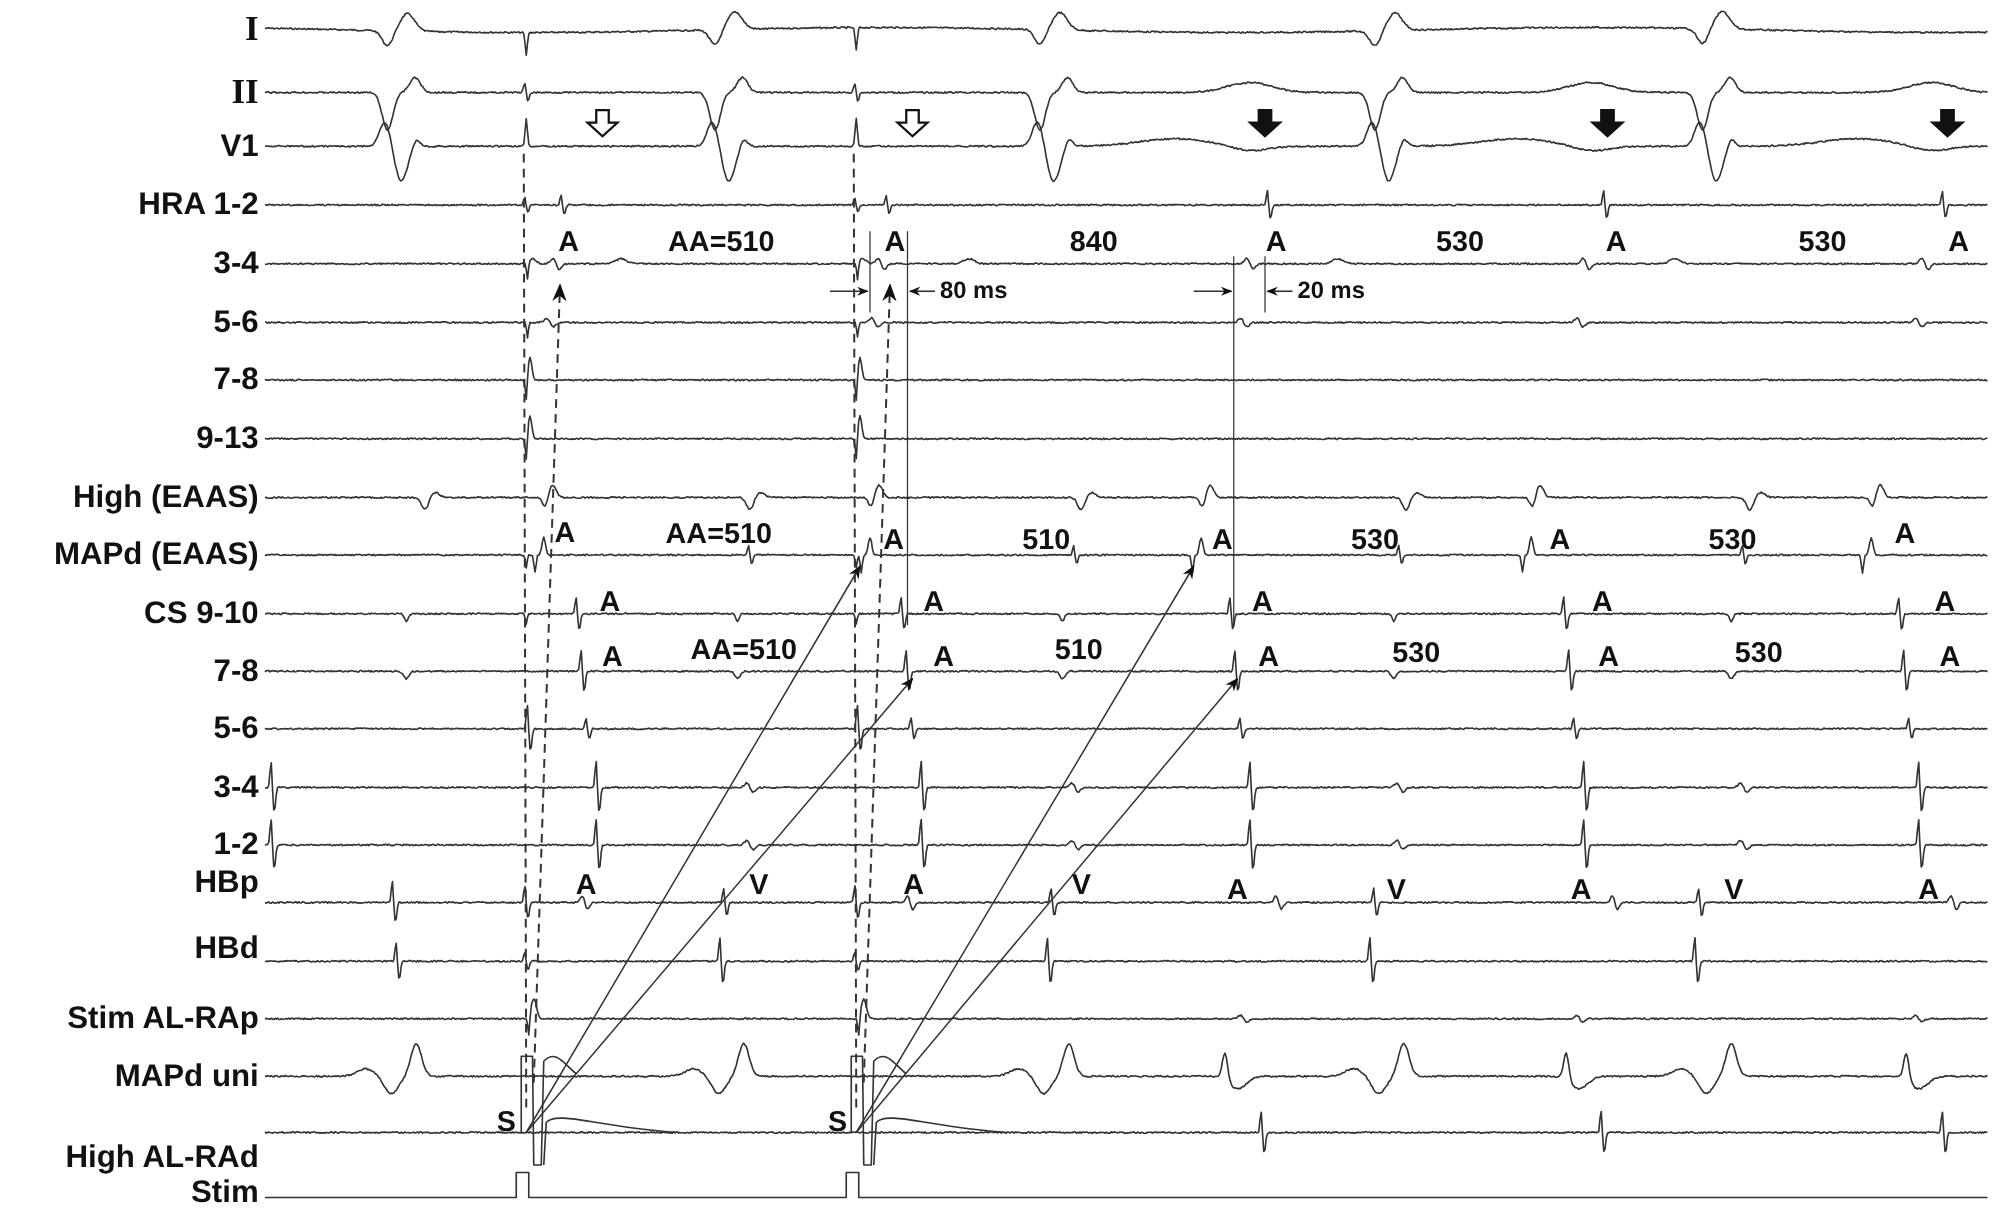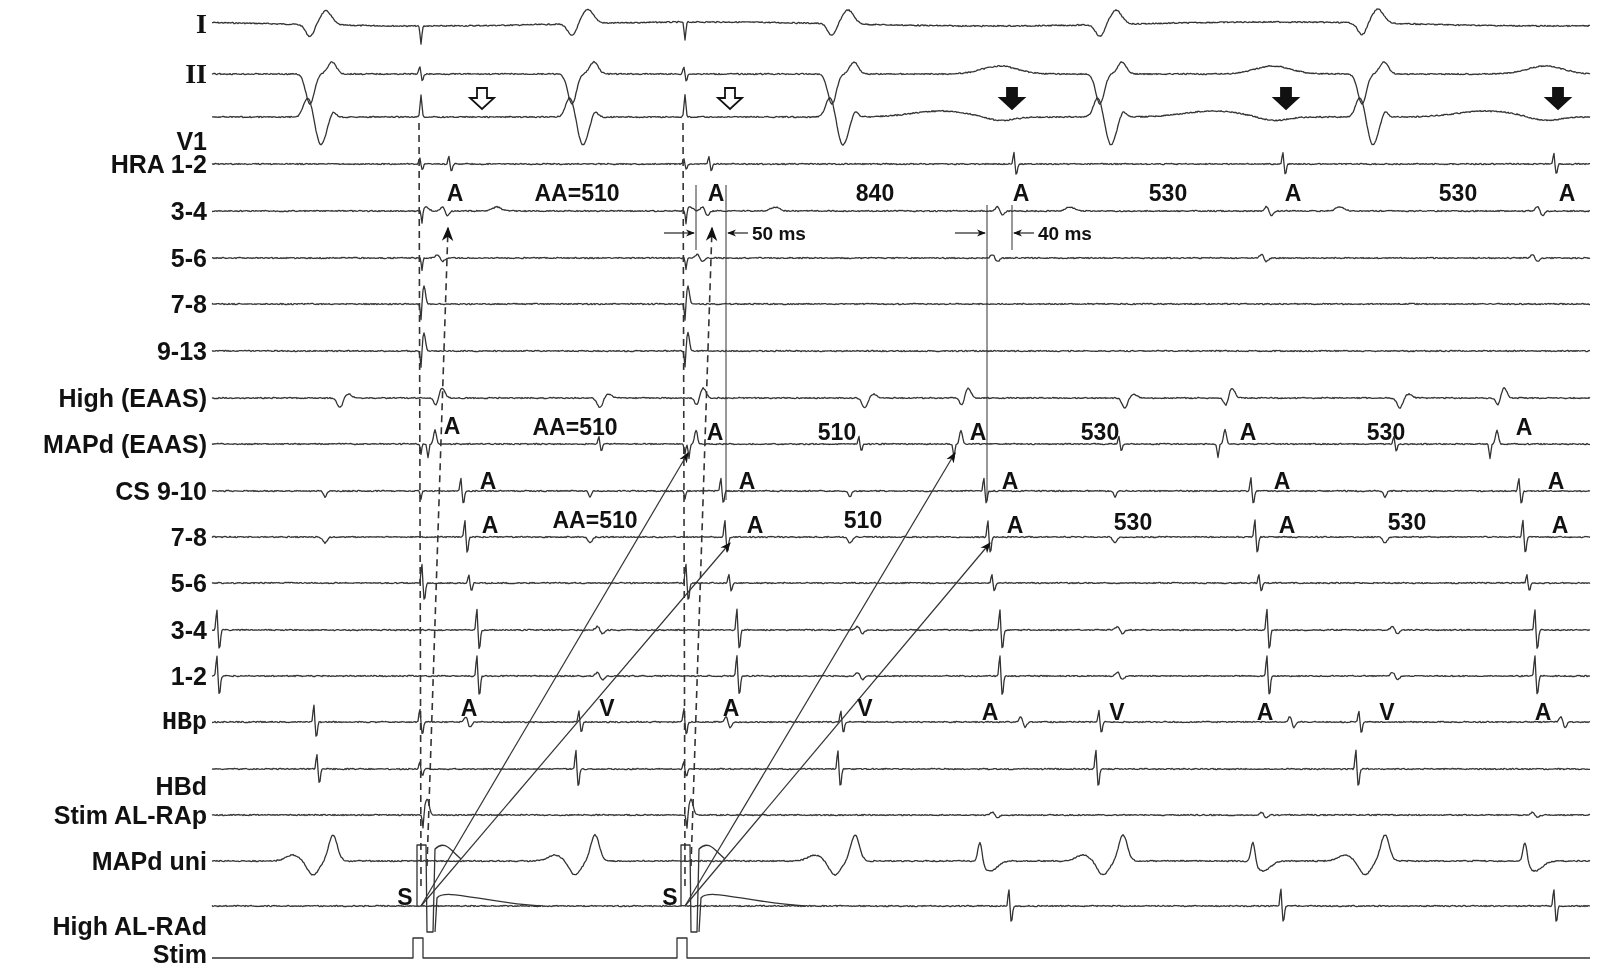--- a/index.html
+++ b/index.html
@@ -70,35 +70,35 @@
         <path d="M477,88 L487,88 L487,98 L494,98 L482,109 L470,98 L477,98 Z" fill="#fff" stroke="#111" stroke-width="1.8"></path>
         <path d="M725,88 L735,88 L735,98 L742,98 L730,109 L718,98 L725,98 Z" fill="#fff" stroke="#111" stroke-width="1.8"></path>
         <path d="M1007,88 L1017,88 L1017,98 L1024,98 L1012,109 L1000,98 L1007,98 Z" fill="#111" stroke="#111" stroke-width="1.8"></path>
         <path d="M1281,88 L1291,88 L1291,98 L1298,98 L1286,109 L1274,98 L1281,98 Z" fill="#111" stroke="#111" stroke-width="1.8"></path>
         <path d="M1553,88 L1563,88 L1563,98 L1570,98 L1558,109 L1546,98 L1553,98 Z" fill="#111" stroke="#111" stroke-width="1.8"></path>
       </g>
   </svg>
   <div id="labels-layer">
       <div class="lbl roman" style="top: 24px;">I</div>
       <div class="lbl roman" style="top: 74px;">II</div>
-      <div class="lbl" style="top: 117px; margin-top: 24px;">V1</div>
+      <div class="lbl" style="top: 117px;">V1</div>
       <div class="lbl" style="top: 164px;">HRA 1-2</div>
       <div class="lbl" style="top: 211px;">3-4</div>
       <div class="lbl" style="top: 258px;">5-6</div>
       <div class="lbl" style="top: 304px;">7-8</div>
       <div class="lbl" style="top: 351px;">9-13</div>
       <div class="lbl" style="top: 398px;">High (EAAS)</div>
       <div class="lbl" style="top: 444px;">MAPd (EAAS)</div>
       <div class="lbl" style="top: 491px;">CS 9-10</div>
       <div class="lbl" style="top: 537px;">7-8</div>
       <div class="lbl" style="top: 583px;">5-6</div>
       <div class="lbl" style="top: 630px;">3-4</div>
       <div class="lbl" style="top: 676px;">1-2</div>
-      <div class="lbl" style="top: 722px; font-family: Liberation Mono, monospace;">HBp</div>
-      <div class="lbl" style="top: 786px;">HBd</div>
+      <div class="lbl" style="top: 706px;">HBp</div>
+      <div class="lbl" style="top: 759px;">HBd</div>
       <div class="lbl" style="top: 815px;">Stim AL-RAp</div>
       <div class="lbl" style="top: 861px;">MAPd uni</div>
       <div class="lbl" style="top: 906px; margin-top: 20px;">High AL-RAd</div>
       <div class="lbl" style="top: 954px;">Stim</div>
     </div>
   <div id="ann-layer">
       <div class="ann" style="left: 455px; top: 193px;">A</div>
       <div class="ann" style="left: 716px; top: 193px;">A</div>
       <div class="ann" style="left: 1021px; top: 193px;">A</div>
       <div class="ann" style="left: 1293px; top: 193px;">A</div>
@@ -134,16 +134,16 @@
       <div class="ann" style="left: 1168px; top: 193px;">530</div>
       <div class="ann" style="left: 1458px; top: 193px;">530</div>
       <div class="ann" style="left: 575px; top: 427px;">AA=510</div>
       <div class="ann" style="left: 837px; top: 432px;">510</div>
       <div class="ann" style="left: 1100px; top: 432px;">530</div>
       <div class="ann" style="left: 1386px; top: 432px;">530</div>
       <div class="ann" style="left: 595px; top: 520px;">AA=510</div>
       <div class="ann" style="left: 863px; top: 520px;">510</div>
       <div class="ann" style="left: 1133px; top: 522px;">530</div>
       <div class="ann" style="left: 1407px; top: 522px;">530</div>
-      <div class="ann small" style="left: 752px; top: 233px;">50 ms</div>
-      <div class="ann small" style="left: 1038px; top: 233px;">40 ms</div>
+      <div class="ann small" style="left: 752px; top: 233px;">80 ms</div>
+      <div class="ann small" style="left: 1038px; top: 233px;">20 ms</div>
     </div>
 </div>
 
 </body></html>

